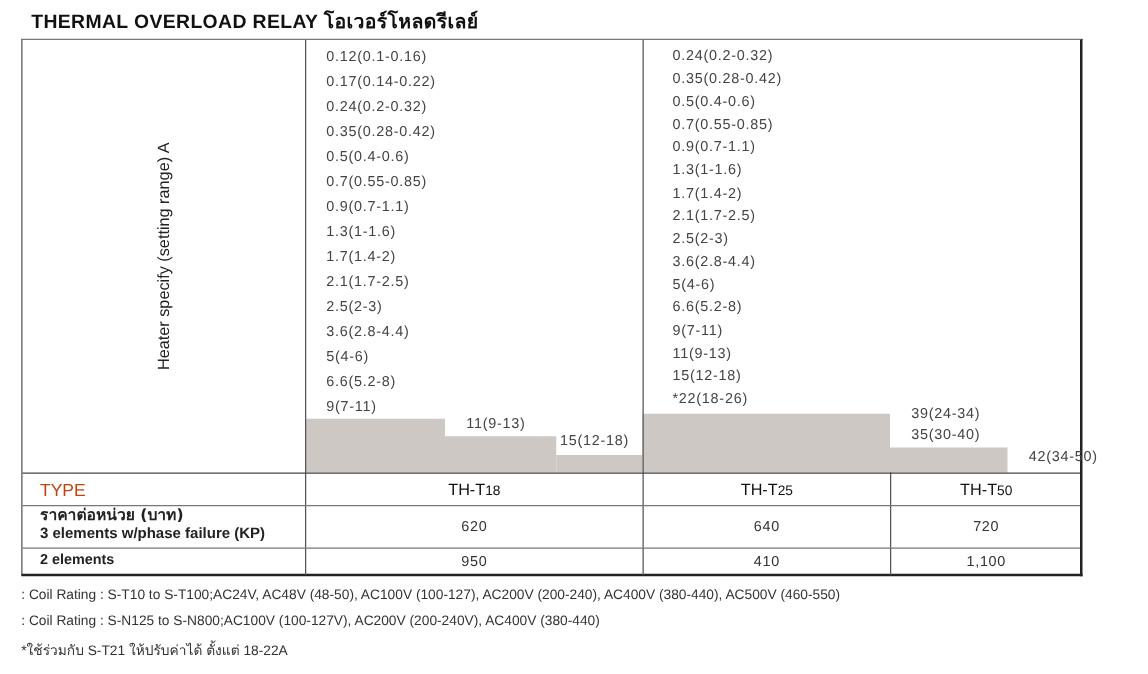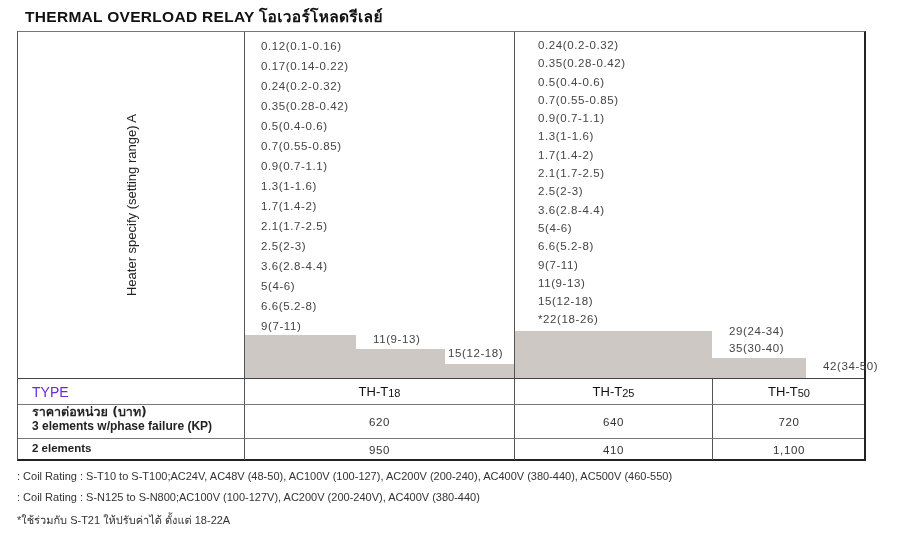--- a/index.html
+++ b/index.html
@@ -17,21 +17,21 @@
   .vlabel { position: absolute; left: 0; top: 0; width: 226px; height: 346px; }
   .vlabel span { position: absolute; left: 113px; top: 173px; transform: translate(-50%,-50%) rotate(-90deg);
                  white-space: nowrap; font-size: 13px; color: #222; font-family: "Liberation Sans", sans-serif; }
   .hlist { position: absolute; font-size: 11.5px; color: #444; font-family: "Liberation Sans", "DejaVu Sans", sans-serif;
            letter-spacing: 0.6px; line-height: 20px; }
   .hitem { position: absolute; white-space: nowrap; font-size: 11.5px; color: #444; letter-spacing: 0.6px;
            font-family: "Liberation Sans", "DejaVu Sans", sans-serif; }
   .cell { position: absolute; display: flex; align-items: center; justify-content: center; font-size: 12px; color: #222;
           font-family: "Liberation Sans", sans-serif; }
   .cell.left { justify-content: flex-start; padding-left: 14px; box-sizing: border-box; }
-  .type-lbl { font-size: 14px; color: #6d28d9; }
+  .type-lbl { font-size: 14px; color: #c2410c; }
   .model { font-size: 13px; color: #111; }
   .model sub { font-size: 11px; vertical-align: baseline; position: relative; top: 1px; }
   .price-lbl { flex-direction: column; align-items: flex-start; justify-content: center; line-height: 13px; gap: 24px; }
   .price-lbl .th { font-weight: bold; font-size: 12.5px; color: #222; font-family: "DejaVu Sans", sans-serif; }
   .price-lbl .en { font-weight: bold; font-size: 11.5px; color: #222; }
   .elem3 { font-weight: bold; font-size: 12px; color: #222; }
   .num { font-size: 11.5px; color: #333; letter-spacing: 0.6px; }
   .note { position: absolute; left: 17px; font-size: 11px; color: #333; white-space: nowrap;
           font-family: "Liberation Sans", "DejaVu Sans", sans-serif; }
 </style>
@@ -95,21 +95,21 @@
     <div>3.6(2.8-4.4)</div>
     <div>5(4-6)</div>
     <div>6.6(5.2-8)</div>
     <div>9(7-11)</div>
     <div>11(9-13)</div>
     <div>15(12-18)</div>
     <div>*22(18-26)</div>
   </div>
 
   <div class="hlist" style="left:711px; top:291px; line-height:17px;">
-    <div>29(24-34)</div>
+    <div>39(24-34)</div>
     <div>35(30-40)</div>
   </div>
   <div class="hitem" style="left:805px; top:328px;">42(34-50)</div>
 
   <div class="cell left type-lbl" style="left:0; top:347px; width:226px; height:25px;">
     <span>TYPE</span>
   </div>
   <div class="cell model" style="left:227px; top:347px; width:269px; height:25px;">
     <span>TH-T</span>
       <sub>18</sub>

